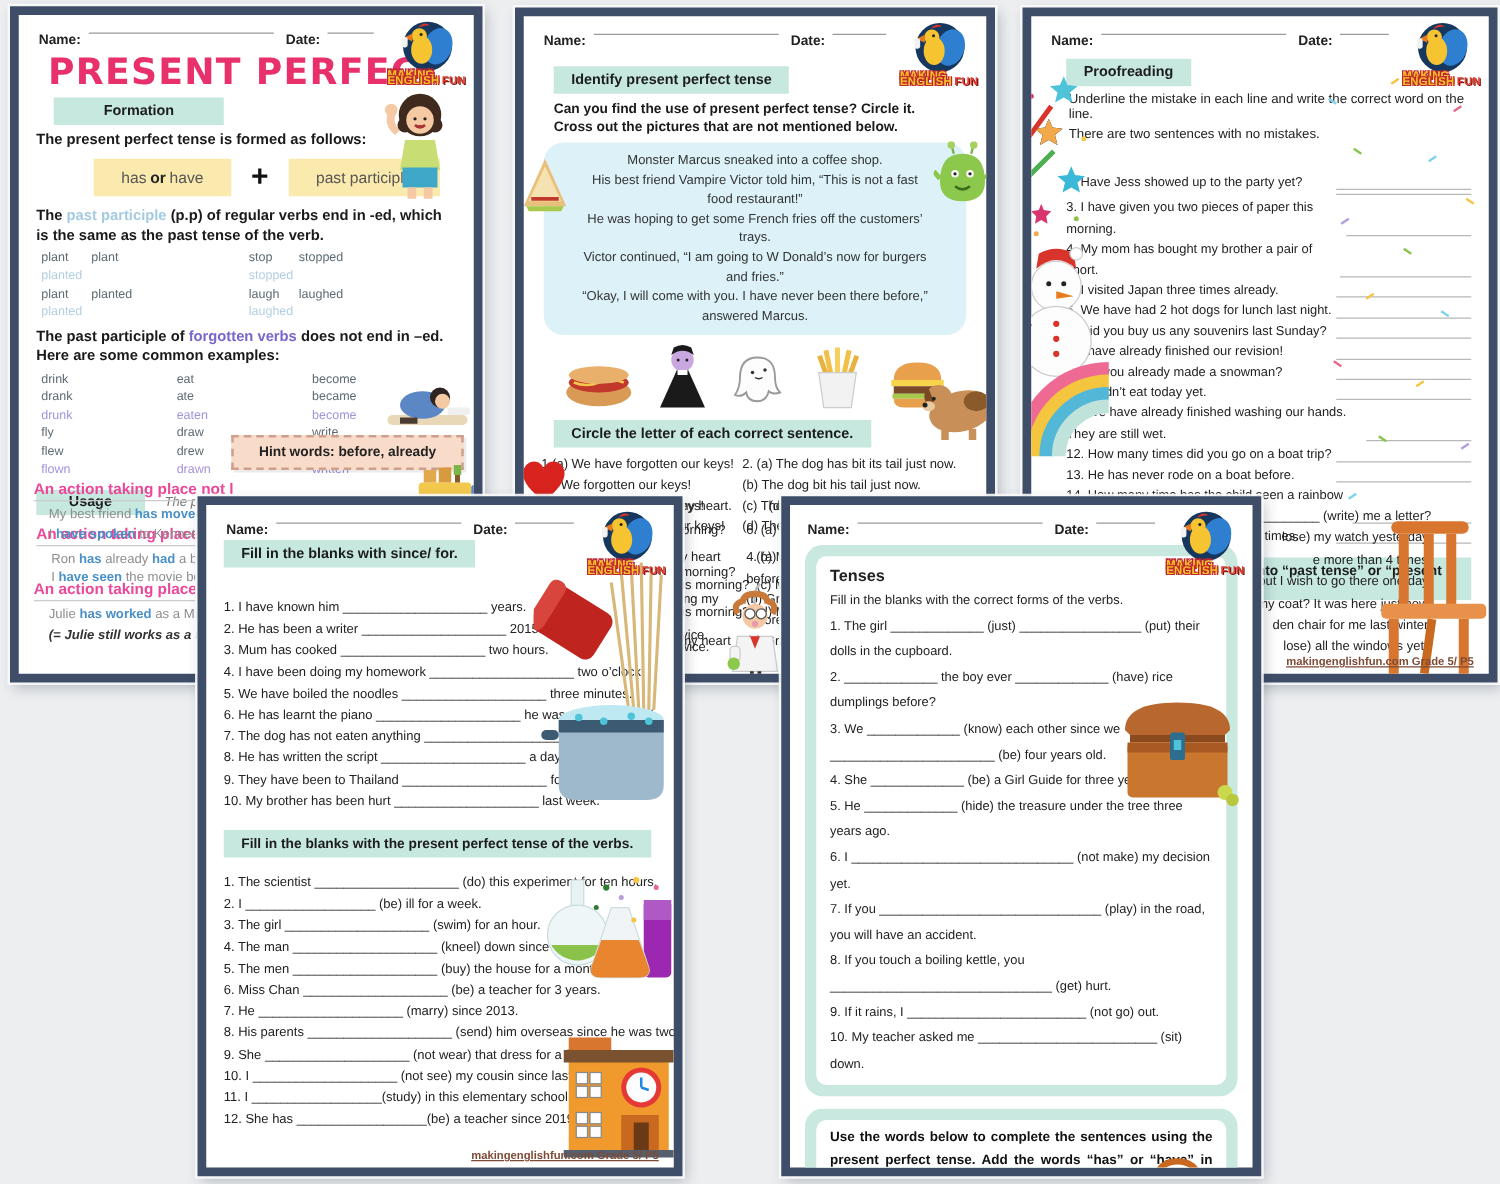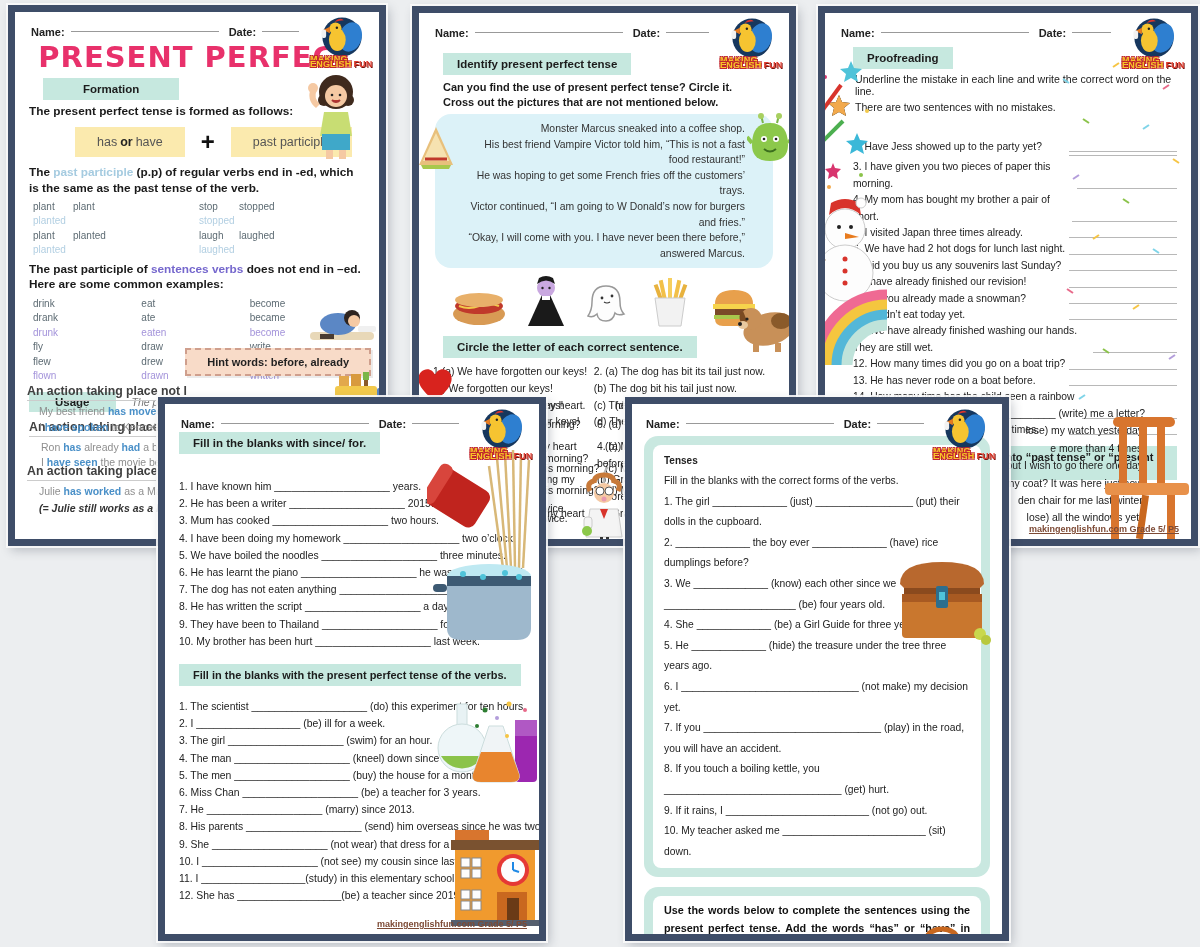--- a/index.html
+++ b/index.html
@@ -7,21 +7,21 @@
        font-family:"Liberation Sans",sans-serif;}
   .page{position:absolute;background:#fff;border:7px solid #3e4d68;box-sizing:border-box;
         box-shadow:0 0 0 2px rgba(250,250,250,.9),3px 4px 10px rgba(40,50,70,.28);}
   #p1{left:8px;top:5px;width:378px;height:541px;z-index:1}
   #p2{left:412px;top:6px;width:384px;height:540px;z-index:1}
   #p3{left:818px;top:6px;width:380px;height:540px;z-index:1}
   #p4{left:158px;top:397px;width:388px;height:544px;z-index:10}
   #p5{left:625px;top:397px;width:384px;height:544px;z-index:10}
   .inner{position:relative;width:100%;height:100%;padding:10px 14px;box-sizing:border-box;
          overflow:hidden;font-size:10.5px;color:#333;}
-  .ndrow{display:flex;align-items:center;font-weight:bold;font-size:11px;color:#222;
+  .ndrow{display:flex;align-items:flex-start;font-weight:bold;font-size:11px;color:#222;
          margin:4px 0 2px 2px;padding-right:66px;}
   .nline{width:148px;border-bottom:1.3px solid #999;margin:0 10px 2px 6px;}
   .dline{flex:1;border-bottom:1.3px solid #999;margin:0 0 2px 6px;}
   .logo{position:absolute;top:4px;right:5px;width:64px;height:58px;text-align:left;z-index:3}
   .logo svg{display:block;margin:0 auto}
   .lg1,.lg2{font-weight:bold;font-size:9px;line-height:8px;color:#f8c527;letter-spacing:.2px;
      text-shadow:1px 1px 0 #c0272d,-1px 1px 0 #c0272d,1px -1px 0 #c0272d,-1px -1px 0 #c0272d;margin-top:-3px}
   .lg2 .fun{color:#e23c2e;text-shadow:1px 1px 0 #7a1510;margin-left:2px}
   .teal{display:inline-block;background:#c6e8df;font-weight:bold;font-size:11.5px;
         padding:5px 14px;color:#1c1c1c;}
@@ -37,32 +37,32 @@
   .ybox b{color:#222;margin:16px 3px}
   .plus{font-size:24px;font-weight:bold;margin:0 16px;color:#111;}
   .vtable{display:flex;margin:4px 0 2px 4px;color:#5d6b73;font-size:10px;line-height:1.45}
   .vgroup{margin-right:24px}
   .vrow span{display:inline-block}
   .c1{width:40px}.c2{width:52px}.pp{width:52px}
   .reg .pp{color:#b2cfe2}
   .irr .pp{color:#a393da}
   .usagerow{display:flex;align-items:center;margin:8px 0 2px;}
   .uside{font-style:italic;color:#777;font-size:10.5px;margin-left:16px}
-  .utitle{font-weight:bold;font-size:12.3px;color:#404040;border-bottom:1px solid #ccc;
+  .utitle{font-weight:bold;font-size:12.3px;color:#ec4899;border-bottom:1px solid #ccc;
           padding-bottom:2px;display:inline-block;margin:6px 0 3px;white-space:nowrap}
   .uex{color:#8e8e8e;font-size:10.5px;line-height:1.5;margin-left:12px;white-space:nowrap}
   .uex b{color:#4a90c8}
   .hintbox{position:absolute;right:8px;top:336px;background:#f8dbc8;border:2px dashed #cf9f8d;
            padding:6px 20px;font-weight:bold;font-size:11px;color:#222;z-index:2;
            box-shadow:2px 2px 0 rgba(0,0,0,.08)}
   .unote{font-weight:bold;font-style:italic;font-size:10.5px;margin:3px 0 0 12px;color:#333;white-space:nowrap}
   .u23{position:absolute;left:12px;top:366px;width:360px}
   
   .instr{font-weight:bold;font-size:11px;margin:3px 0 3px 10px;color:#1a1a1a}
-  .story{background:#dcf2f8;border-radius:16px;text-align:right;font-size:10.4px;line-height:1.5;
+  .story{background:#dcf2f8;border-radius:16px;text-align:center;font-size:10.4px;line-height:1.5;
          padding:7px 28px;margin:6px 2px 4px;color:#333}
   .foodrow{display:flex;justify-content:space-between;align-items:flex-end;margin:6px 18px 8px;height:54px}
   .qwrap{display:flex;font-size:10.4px;line-height:1.6;margin-top:6px;color:#222}
   .qcol1{width:47%}.qcol2{width:53%}
   .qwrap2{display:flex;font-size:10.4px;line-height:1.6;margin:8px 0 0 24px;color:#222}
   .qw2a{width:44%}.qw2b{width:56%}
   .frag{position:absolute;font-size:10.4px;color:#222;white-space:nowrap;z-index:1}
   
   .p3list{margin:10px 0 0 14px}
   .p3item{display:flex;align-items:flex-end;font-size:10.3px;line-height:16.4px;color:#222}
@@ -70,21 +70,21 @@
   .p3frags{position:absolute;top:392px;right:46px;text-align:right;font-size:10.4px;
            line-height:17.4px;color:#222;z-index:1}
   .pfooter{position:absolute;right:12px;bottom:5px;font-size:9px;font-weight:bold;color:#7d4a35;
            text-decoration:underline;z-index:4}
   
   .p4hdr{margin:2px 0 6px}
   .p4item{font-size:10.4px;line-height:17.2px;color:#222;white-space:nowrap}
   
   .sect{background:#c9e8e0;border-radius:14px;padding:9px;margin-top:6px;position:relative}
   .sectin{background:#fff;border-radius:8px;padding:6px 11px;color:#222}
-  .p5hdr{font-weight:bold;font-size:10px;line-height:20px}
+  .p5hdr{font-weight:bold;font-size:13px;line-height:20px}
   .p5item{font-size:10.3px;line-height:20.6px;white-space:normal}
   .p5intro2{font-weight:bold;font-size:10.8px;line-height:1.6;text-align:justify;margin-bottom:4px;color:#111}
 </style>
 </head>
 <body>
 
 <section class="page" id="p1">
  <div class="inner">
   <div class="logo">
     <svg width="56" height="42" viewBox="0 0 60 44">
@@ -118,21 +118,21 @@
   <div class="vtable reg">
     <div class="vgroup">
       <div class="vrow"><span class="c1">plant</span><span class="c2">plant</span><span class="pp">planted</span></div>
       <div class="vrow"><span class="c1">plant</span><span class="c2">planted</span><span class="pp">planted</span></div>
     </div>
     <div class="vgroup">
       <div class="vrow"><span class="c1">stop</span><span class="c2">stopped</span><span class="pp">stopped</span></div>
       <div class="vrow"><span class="c1">laugh</span><span class="c2">laughed</span><span class="pp">laughed</span></div>
     </div>
   </div>
-  <div class="bpar"><span>The past participle of </span><span class="term-purple">sentences verbs</span><span> does not end in –ed. Here are some common examples:</span></div>
+  <div class="bpar"><span>The past participle of </span><span class="term-purple">forgotten verbs</span><span> does not end in –ed. Here are some common examples:</span></div>
   <div class="vtable irr">
     <div class="vgroup">
       <div class="vrow"><span class="c1">drink</span><span class="c2">drank</span><span class="pp">drunk</span></div>
       <div class="vrow"><span class="c1">fly</span><span class="c2">flew</span><span class="pp">flown</span></div>
     </div>
     <div class="vgroup">
       <div class="vrow"><span class="c1">eat</span><span class="c2">ate</span><span class="pp">eaten</span></div>
       <div class="vrow"><span class="c1">draw</span><span class="c2">drew</span><span class="pp">drawn</span></div>
     </div>
     <div class="vgroup">

